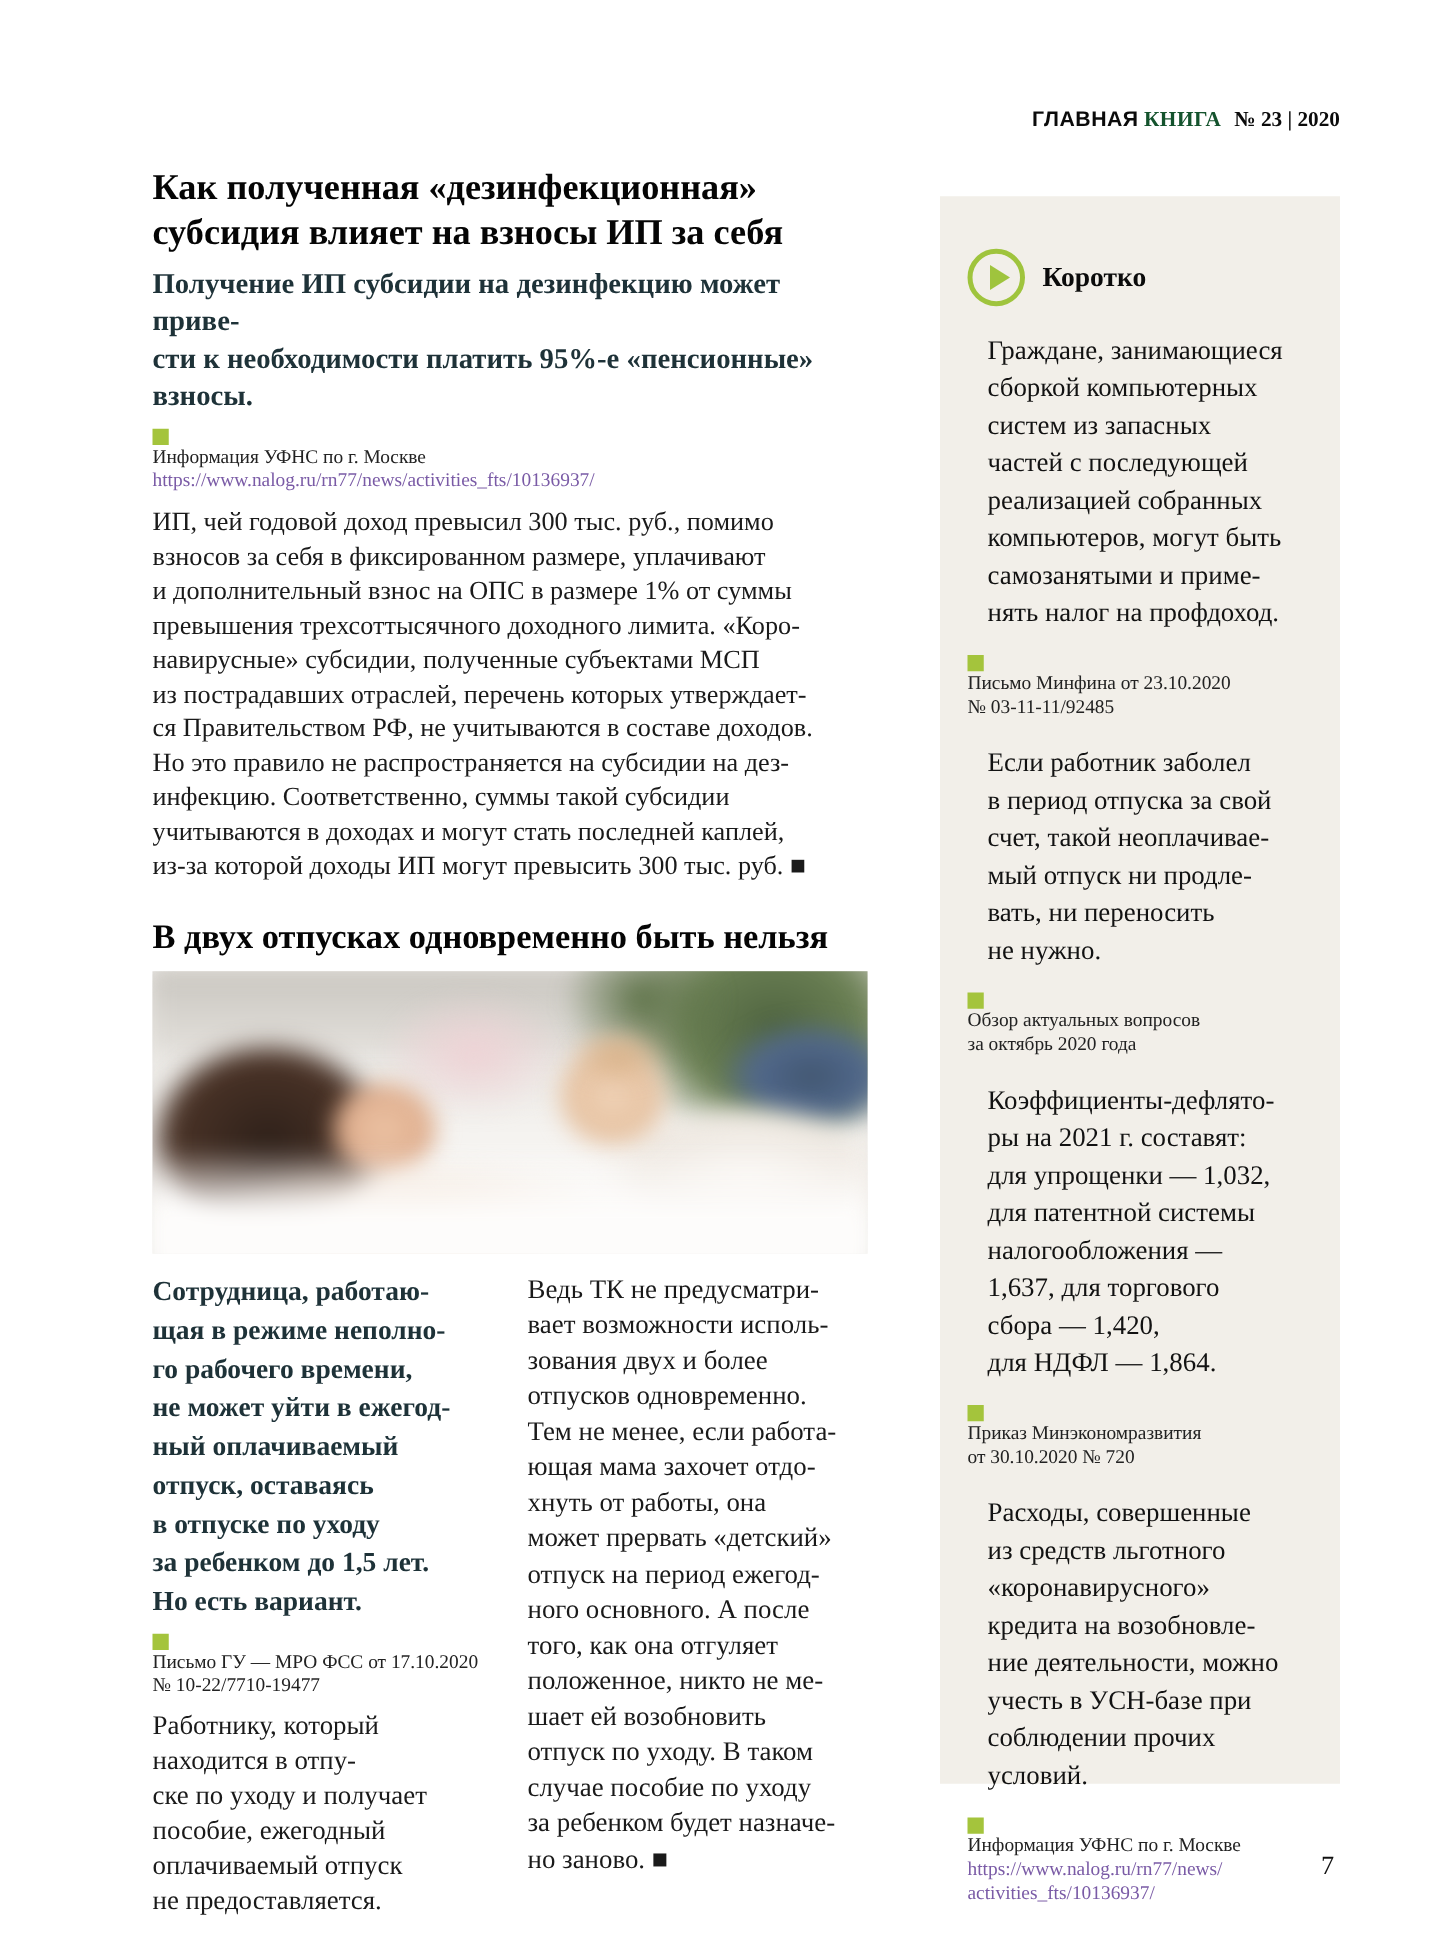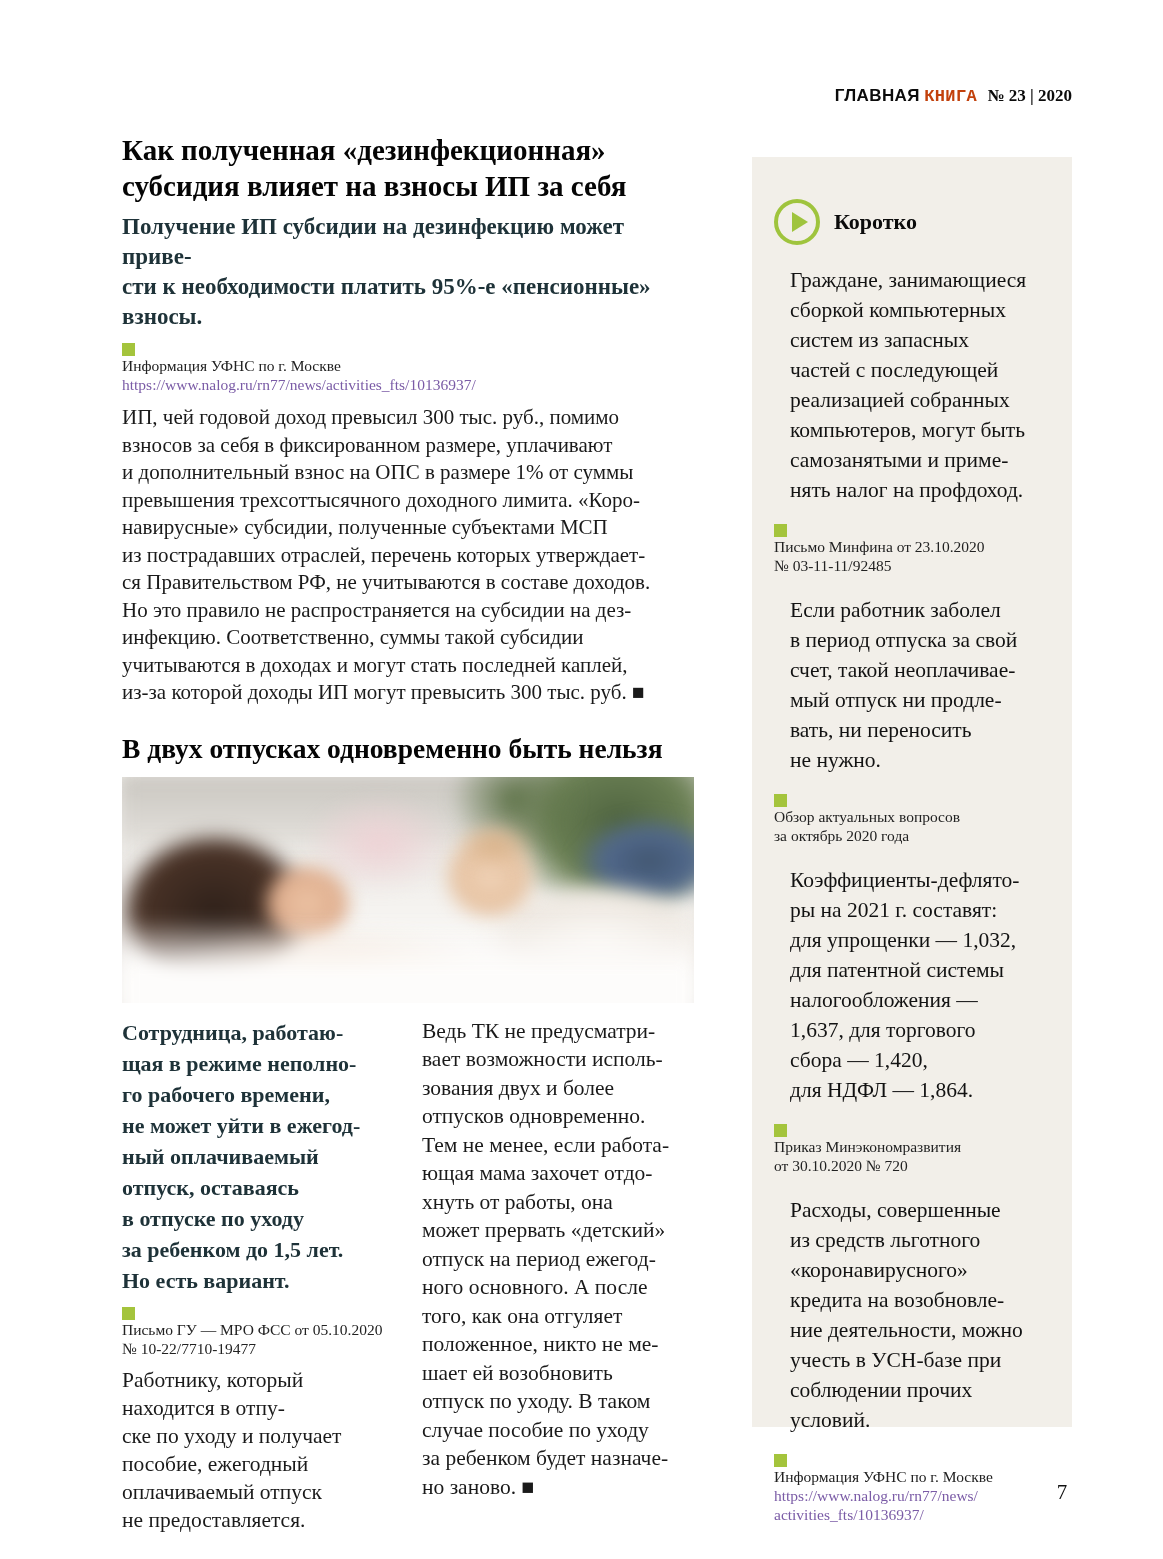--- a/index.html
+++ b/index.html
@@ -2,21 +2,21 @@
 <html><head>
 <meta charset="utf-8">
 <style>
   html,body{margin:0;padding:0;background:#ffffff;}
   .page{position:relative;width:1163px;height:1559px;background:#ffffff;overflow:hidden;
         font-family:"Liberation Serif","DejaVu Serif",serif;color:#1a1a1a;}
 
   
   .hdr{position:absolute;top:86px;left:0;width:1072px;text-align:right;font-size:17px;font-weight:bold;}
   .hdr .brand-black{font-family:"Liberation Sans","DejaVu Sans",sans-serif;letter-spacing:.4px;color:#0b0b0b;}
-  .hdr .brand-purple{font-family:Liberation Mono, monospace;letter-spacing:.4px;color:#c2410c;}
+  .hdr .brand-purple{font-family:Liberation Serif, serif;letter-spacing:.4px;color:#14532d;}
   .hdr .issue{font-family:"Liberation Serif","DejaVu Serif",serif;color:#0b0b0b;margin-left:6px;}
 
   
   .main-col{position:absolute;left:122px;top:132px;width:572px;}
   .a1-title{margin:0;font-size:29px;line-height:36px;font-weight:bold;color:#050505;white-space:pre-line;}
   .a1-lead{margin:8px 0 0;font-size:23px;line-height:30px;font-weight:bold;color:#1e3238;white-space:pre-line;}
   .source{display:flex;margin-top:8px;font-size:15.5px;line-height:19px;color:#222;flex-direction:column;}
   .bullet{flex:none;width:13px;height:13px;background:#a4c43c;margin:3px 9px 0 0;}
   .link{color:#7a5ba6;white-space:pre-line;display:block;}
   .a1-body{margin:10px 0 0;font-size:21px;line-height:27.5px;white-space:pre-line;}
@@ -126,21 +126,21 @@
 щая в режиме неполно-
 го рабочего времени,
 не может уйти в ежегод-
 ный оплачиваемый
 отпуск, оставаясь
 в отпуске по уходу
 за ребенком до 1,5 лет.
 Но есть вариант.</p>
           <div class="source">
             <span class="bullet"></span>
-            <div class="src-txt">Письмо ГУ — МРО ФСС от 05.10.2020
+            <div class="src-txt">Письмо ГУ — МРО ФСС от 17.10.2020
 № 10-22/7710-19477</div>
           </div>
           <p class="para">Работнику, который
 находится в отпу-
 ске по уходу и получает
 пособие, ежегодный
 оплачиваемый отпуск
 не предоставляется.</p>
         </div>
         <div class="col2">

